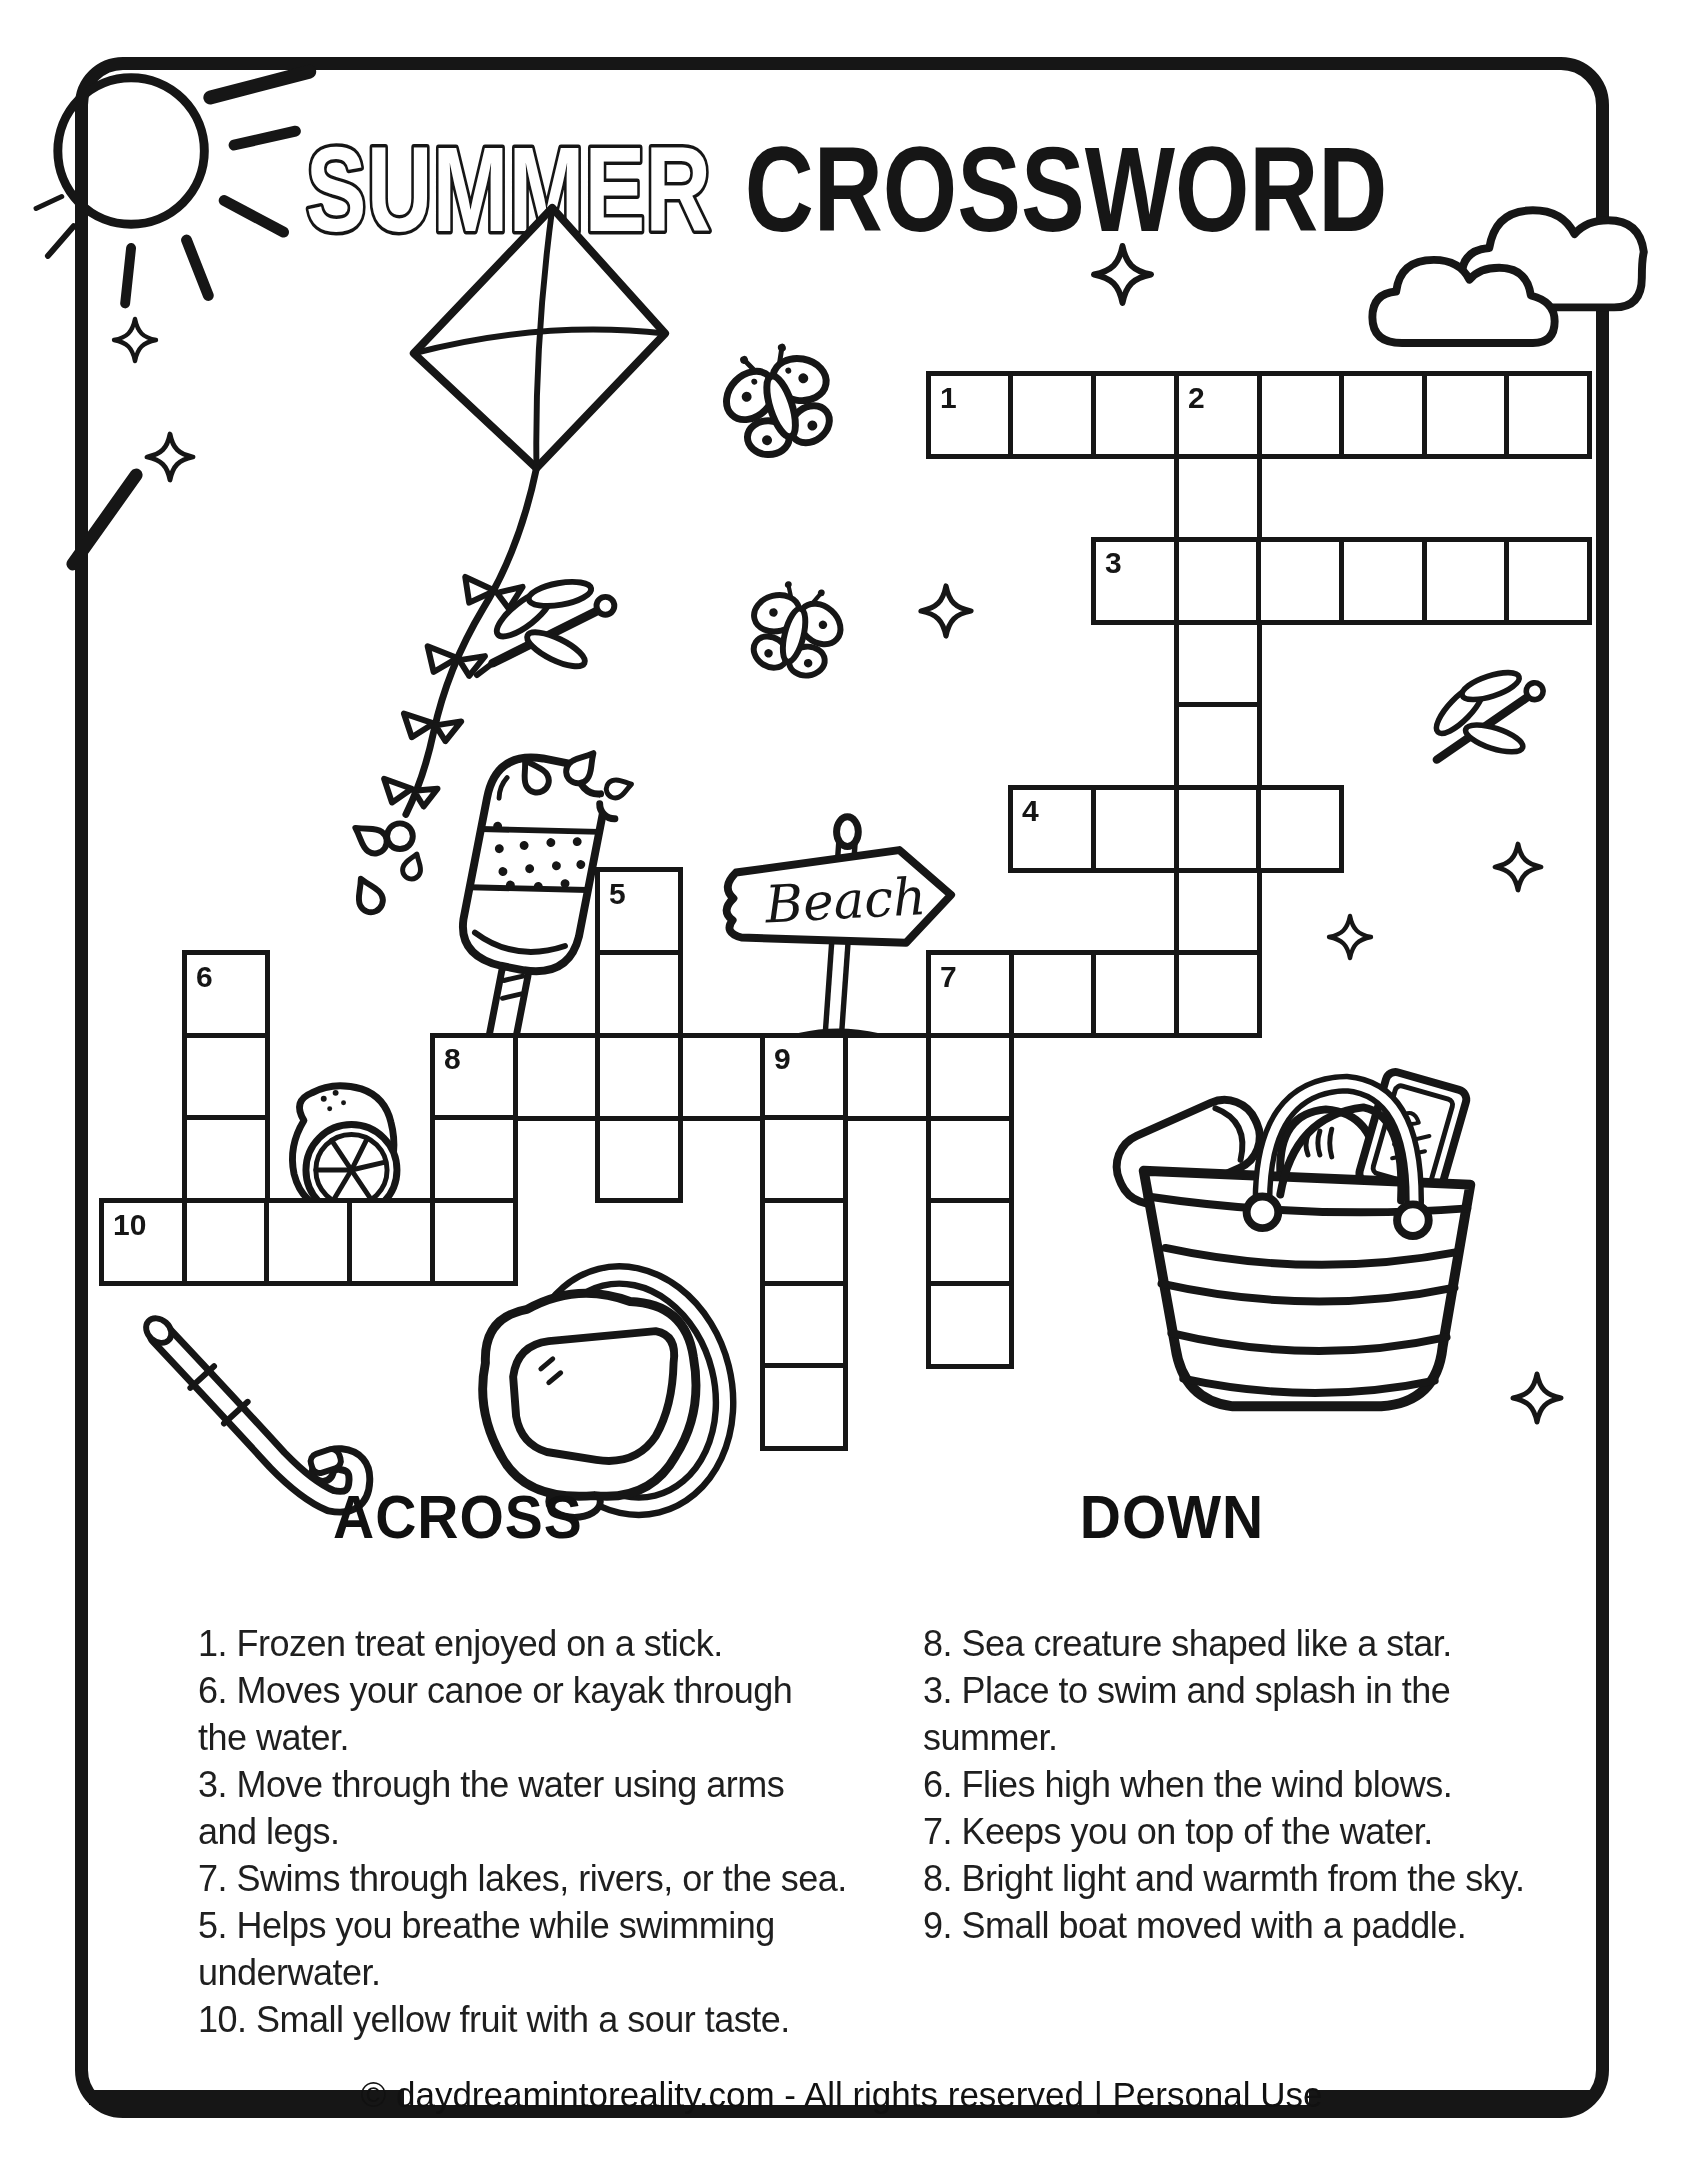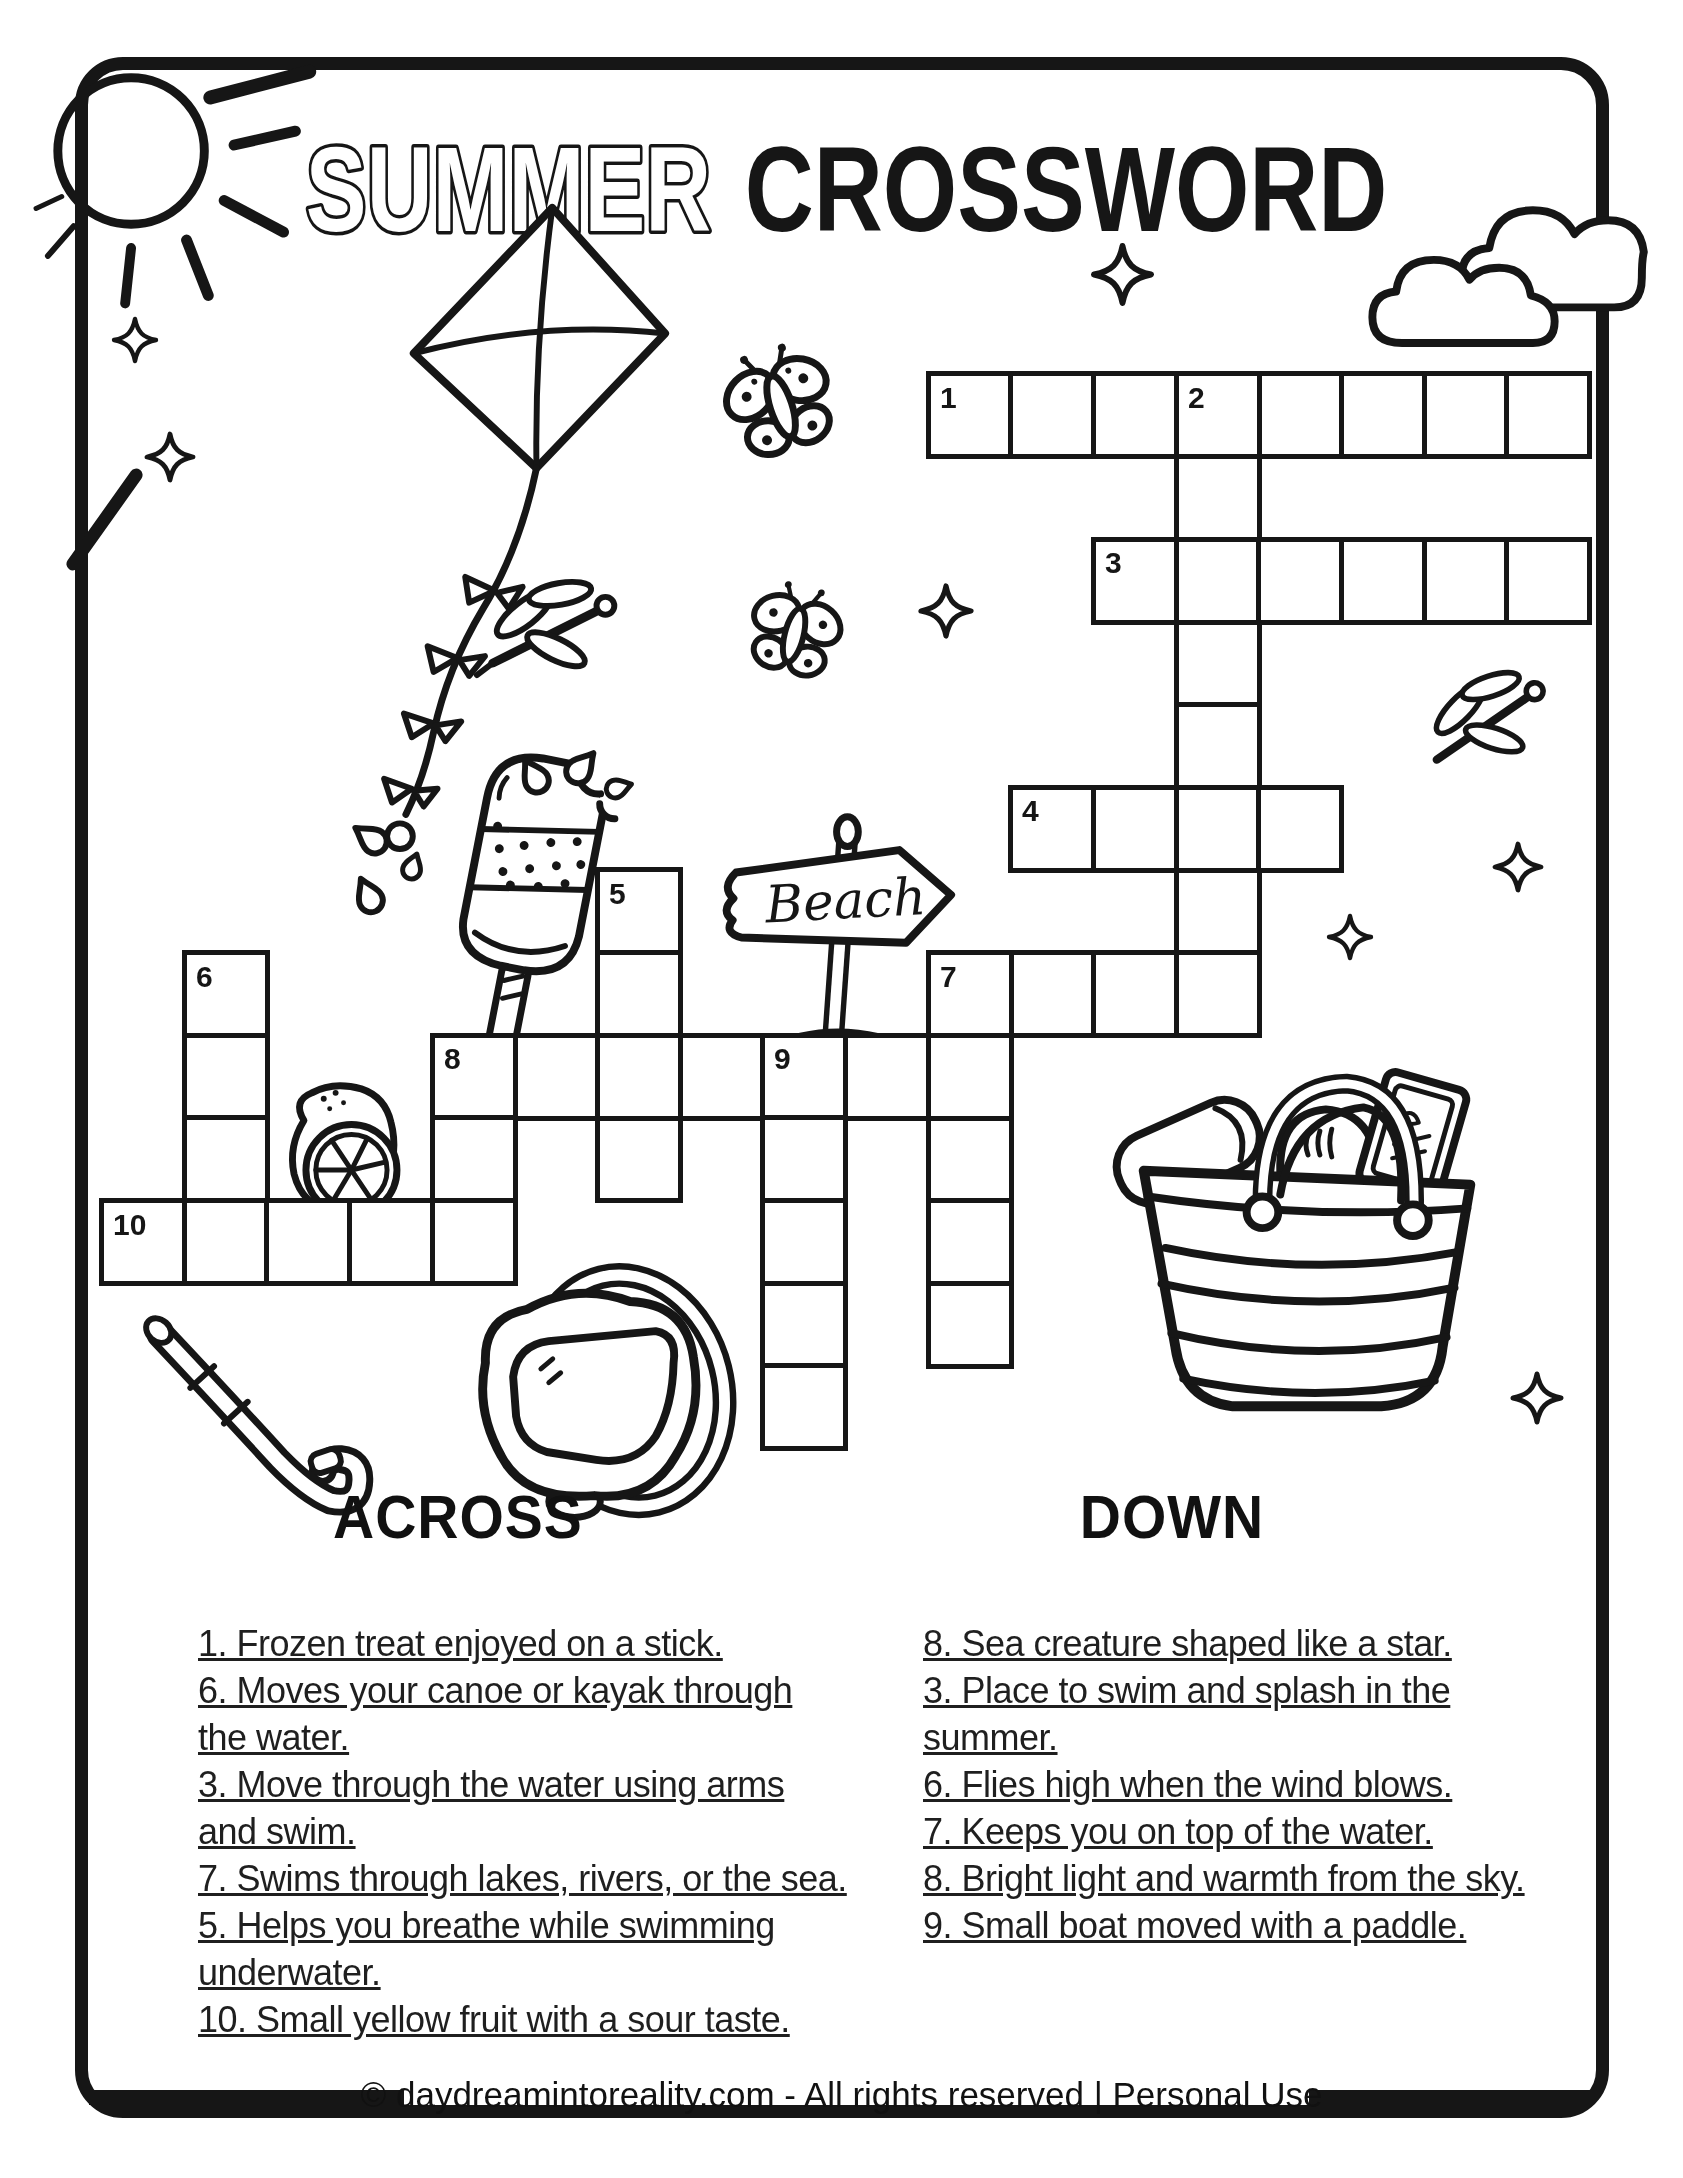--- a/index.html
+++ b/index.html
@@ -6,21 +6,21 @@
   #page{position:relative;width:1683px;height:2178px;background:#ffffff;overflow:hidden;
         font-family:"Liberation Sans",sans-serif;color:#161616;}
   #page-border{position:absolute;left:75px;top:57px;width:1534px;height:2061px;
         border:13px solid #161616;border-radius:48px;box-sizing:border-box;}
   .doodle{position:absolute;}
   .doodle svg{display:block;overflow:visible;}
   #grid .cell{position:absolute;background:#ffffff;border:5.4px solid #161616;box-sizing:border-box;}
   #grid .num{position:absolute;font-weight:bold;font-size:30px;line-height:30px;color:#161616;z-index:5;}
   .heading{position:absolute;font-weight:bold;font-size:57px;letter-spacing:1px;color:#111;
         transform:scaleY(1.08);text-align:center;}
-  .clues{position:absolute;font-size:36px;letter-spacing:-0.5px;line-height:47px;color:#1f1f1f;white-space:nowrap;text-decoration:underline;}
+  .clues{position:absolute;font-size:36px;letter-spacing:-0.5px;line-height:47px;color:#1f1f1f;white-space:nowrap;}
   #footer-text{position:absolute;left:0;top:2075px;width:1683px;text-align:center;font-size:35px;color:#111;}
   .footer-rule{position:absolute;top:2090px;height:15px;background:#161616;}
   .ink{stroke:#161616;fill:none;stroke-linecap:round;stroke-linejoin:round;}
   .inkw{stroke:#161616;fill:#ffffff;stroke-linecap:round;stroke-linejoin:round;}
   .fillk{fill:#161616;stroke:none;}
   #title-svg{position:absolute;left:287px;top:95px;}
   #title-svg text{font-family:"Liberation Sans",sans-serif;font-weight:bold;}
 </style>
 </head>
 <body>
@@ -392,21 +392,21 @@
     </div>
 
   <div class="heading" style="left:333px;top:1483px;width:238px">ACROSS</div>
   <div class="heading" style="left:1063px;top:1483px;width:218px">DOWN</div>
 
   <div id="across-clues" class="clues" style="left:198px;top:1620px">
       <div>1. Frozen treat enjoyed on a stick.</div>
       <div>6. Moves your canoe or kayak through</div>
       <div>the water.</div>
       <div>3. Move through the water using arms</div>
-      <div>and swim.</div>
+      <div>and legs.</div>
       <div>7. Swims through lakes, rivers, or the sea.</div>
       <div>5. Helps you breathe while swimming</div>
       <div>underwater.</div>
       <div>10. Small yellow fruit with a sour taste.</div>
     </div>
   <div id="down-clues" class="clues" style="left:923px;top:1620px">
       <div>8. Sea creature shaped like a star.</div>
       <div>3. Place to swim and splash in the</div>
       <div>summer.</div>
       <div>6. Flies high when the wind blows.</div>

